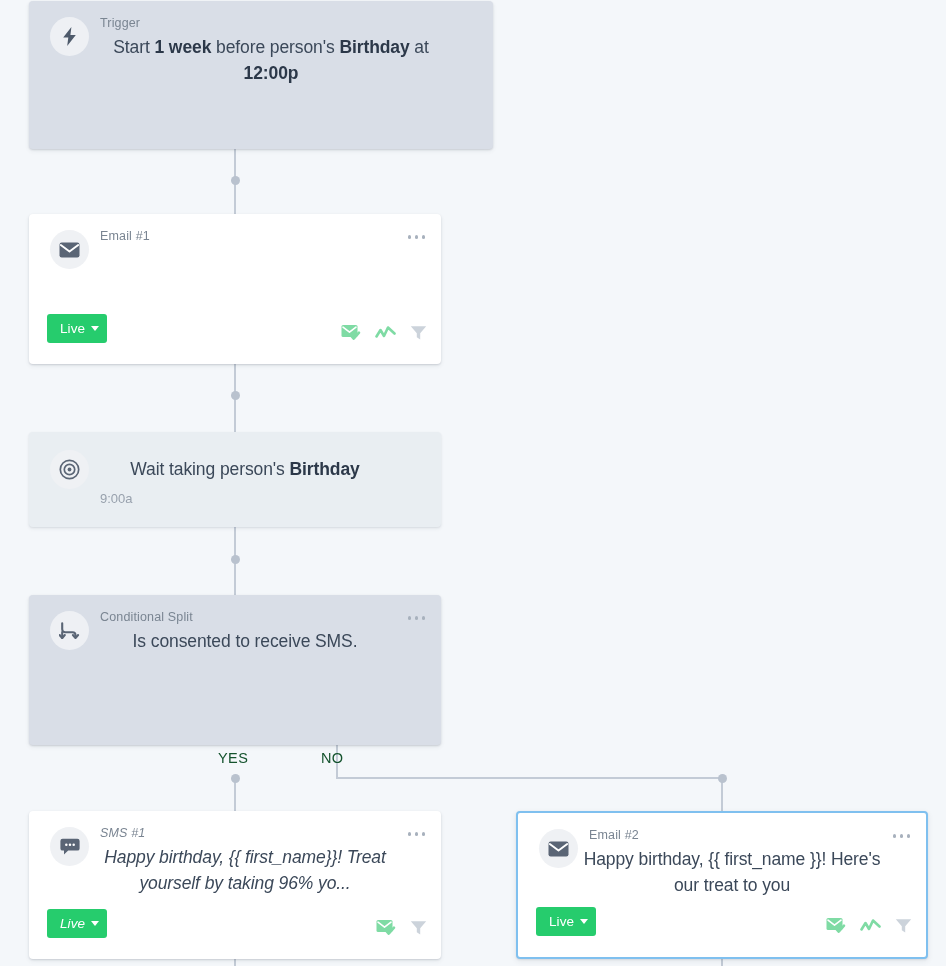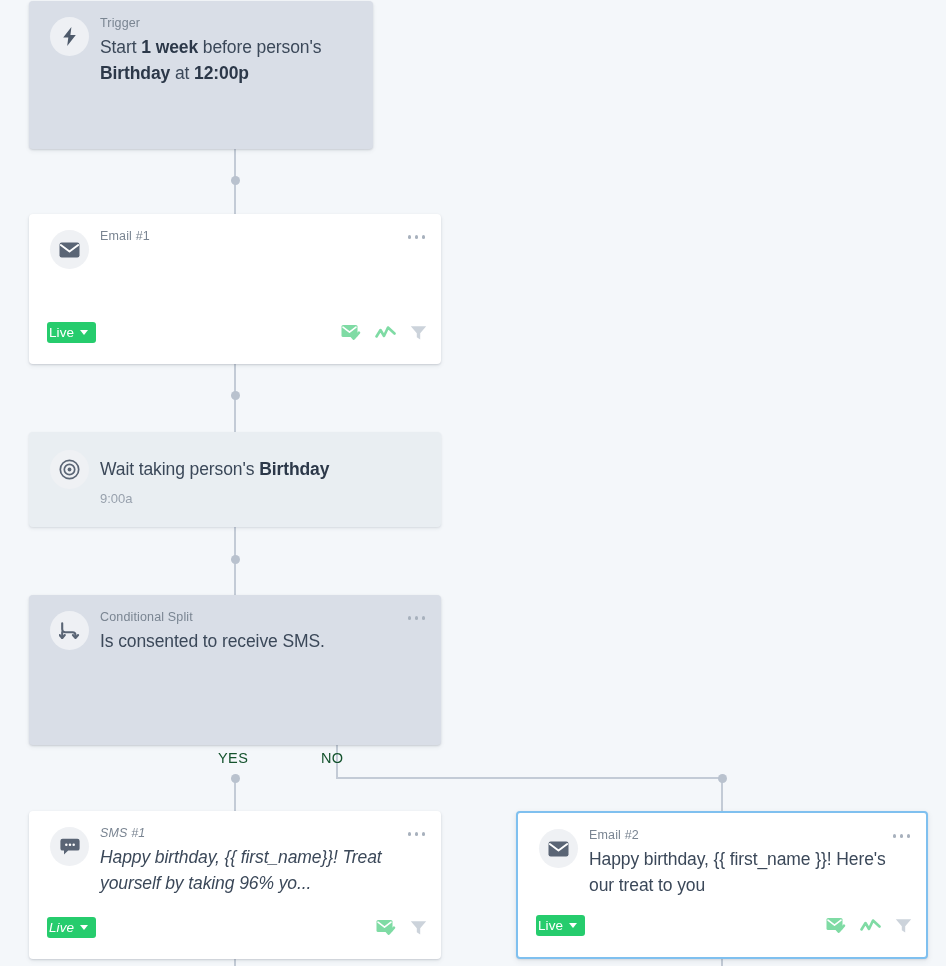--- a/index.html
+++ b/index.html
@@ -98,27 +98,28 @@
   .card-label {
     position: absolute;
     left: 71px;
     top: 15px;
     font-size: 12.5px;
     color: #7a8592;
     letter-spacing: 0.15px;
   }
   .card-title {
     position: absolute;
-    left: 71px;
+    left: 58px;
     top: 33px;
     right: 38px;
     font-size: 17.5px;
     line-height: 26px;
     color: #3b4859;
     letter-spacing: -0.1px;
+    text-align: center;
   }
   .card-title b { font-weight: bold; color: #2c3849; }
   .card-sub {
     position: absolute;
     left: 71px;
     top: 59px;
     font-size: 13px;
     color: #98a1ad;
   }
 
@@ -142,22 +143,22 @@
     height: 3.5px;
     border-radius: 50%;
     background: #a8b1bd;
   }
 
   
   .live-badge {
     position: absolute;
     left: 18px;
     bottom: 21px;
-    height: 21px;
-    padding: 0 8px 0 2px;
+    height: 29px;
+    padding: 0 8px 0 13px;
     border-radius: 3px;
     background: #26cc6d;
     color: #ffffff;
     font-size: 13.5px;
     display: flex;
     align-items: center;
     gap: 6px;
     cursor: pointer;
     letter-spacing: 0.1px;
   }
@@ -203,21 +204,21 @@
   <div class="conn-line conn-h" style="left:336px; top:777px; width:387px;"></div>
   <div class="conn-line conn-v" style="left:721px; top:777px; height:36px;"></div>
   <div class="conn-dot" style="left:717.5px; top:773.5px;"></div>
 
   <div class="conn-line conn-v" style="left:234px; top:958px; height:8px;"></div>
   <div class="conn-line conn-v" style="left:721px; top:958px; height:8px;"></div>
 
   <span class="branch-label" style="left:218px; top:750px;">YES</span>
   <span class="branch-label" style="left:321px; top:750px;">NO</span>
 
-  <div class="card card-gray" style="left:29px; top:1px; width:344px; height:148px;">
+  <div class="card card-gray" style="left:29px; top:1px; width:464px; height:148px;">
     <div class="card-inner">
       <span class="avatar">
         <svg width="17" height="19" viewBox="0 0 17 19" aria-hidden="true">
           <path d="M10.4 0 L2.2 10.6 H7.3 L6.2 19 L14.8 8.0 H9.4 Z" fill="#4e5a6b"></path>
         </svg>
       </span>
       <span class="card-label">Trigger</span>
       <div class="card-title">
         <span><span>Start </span><b>1 week</b><span> before person's </span><b>Birthday</b><span> at </span><b>12:00p</b></span>
       </div>

